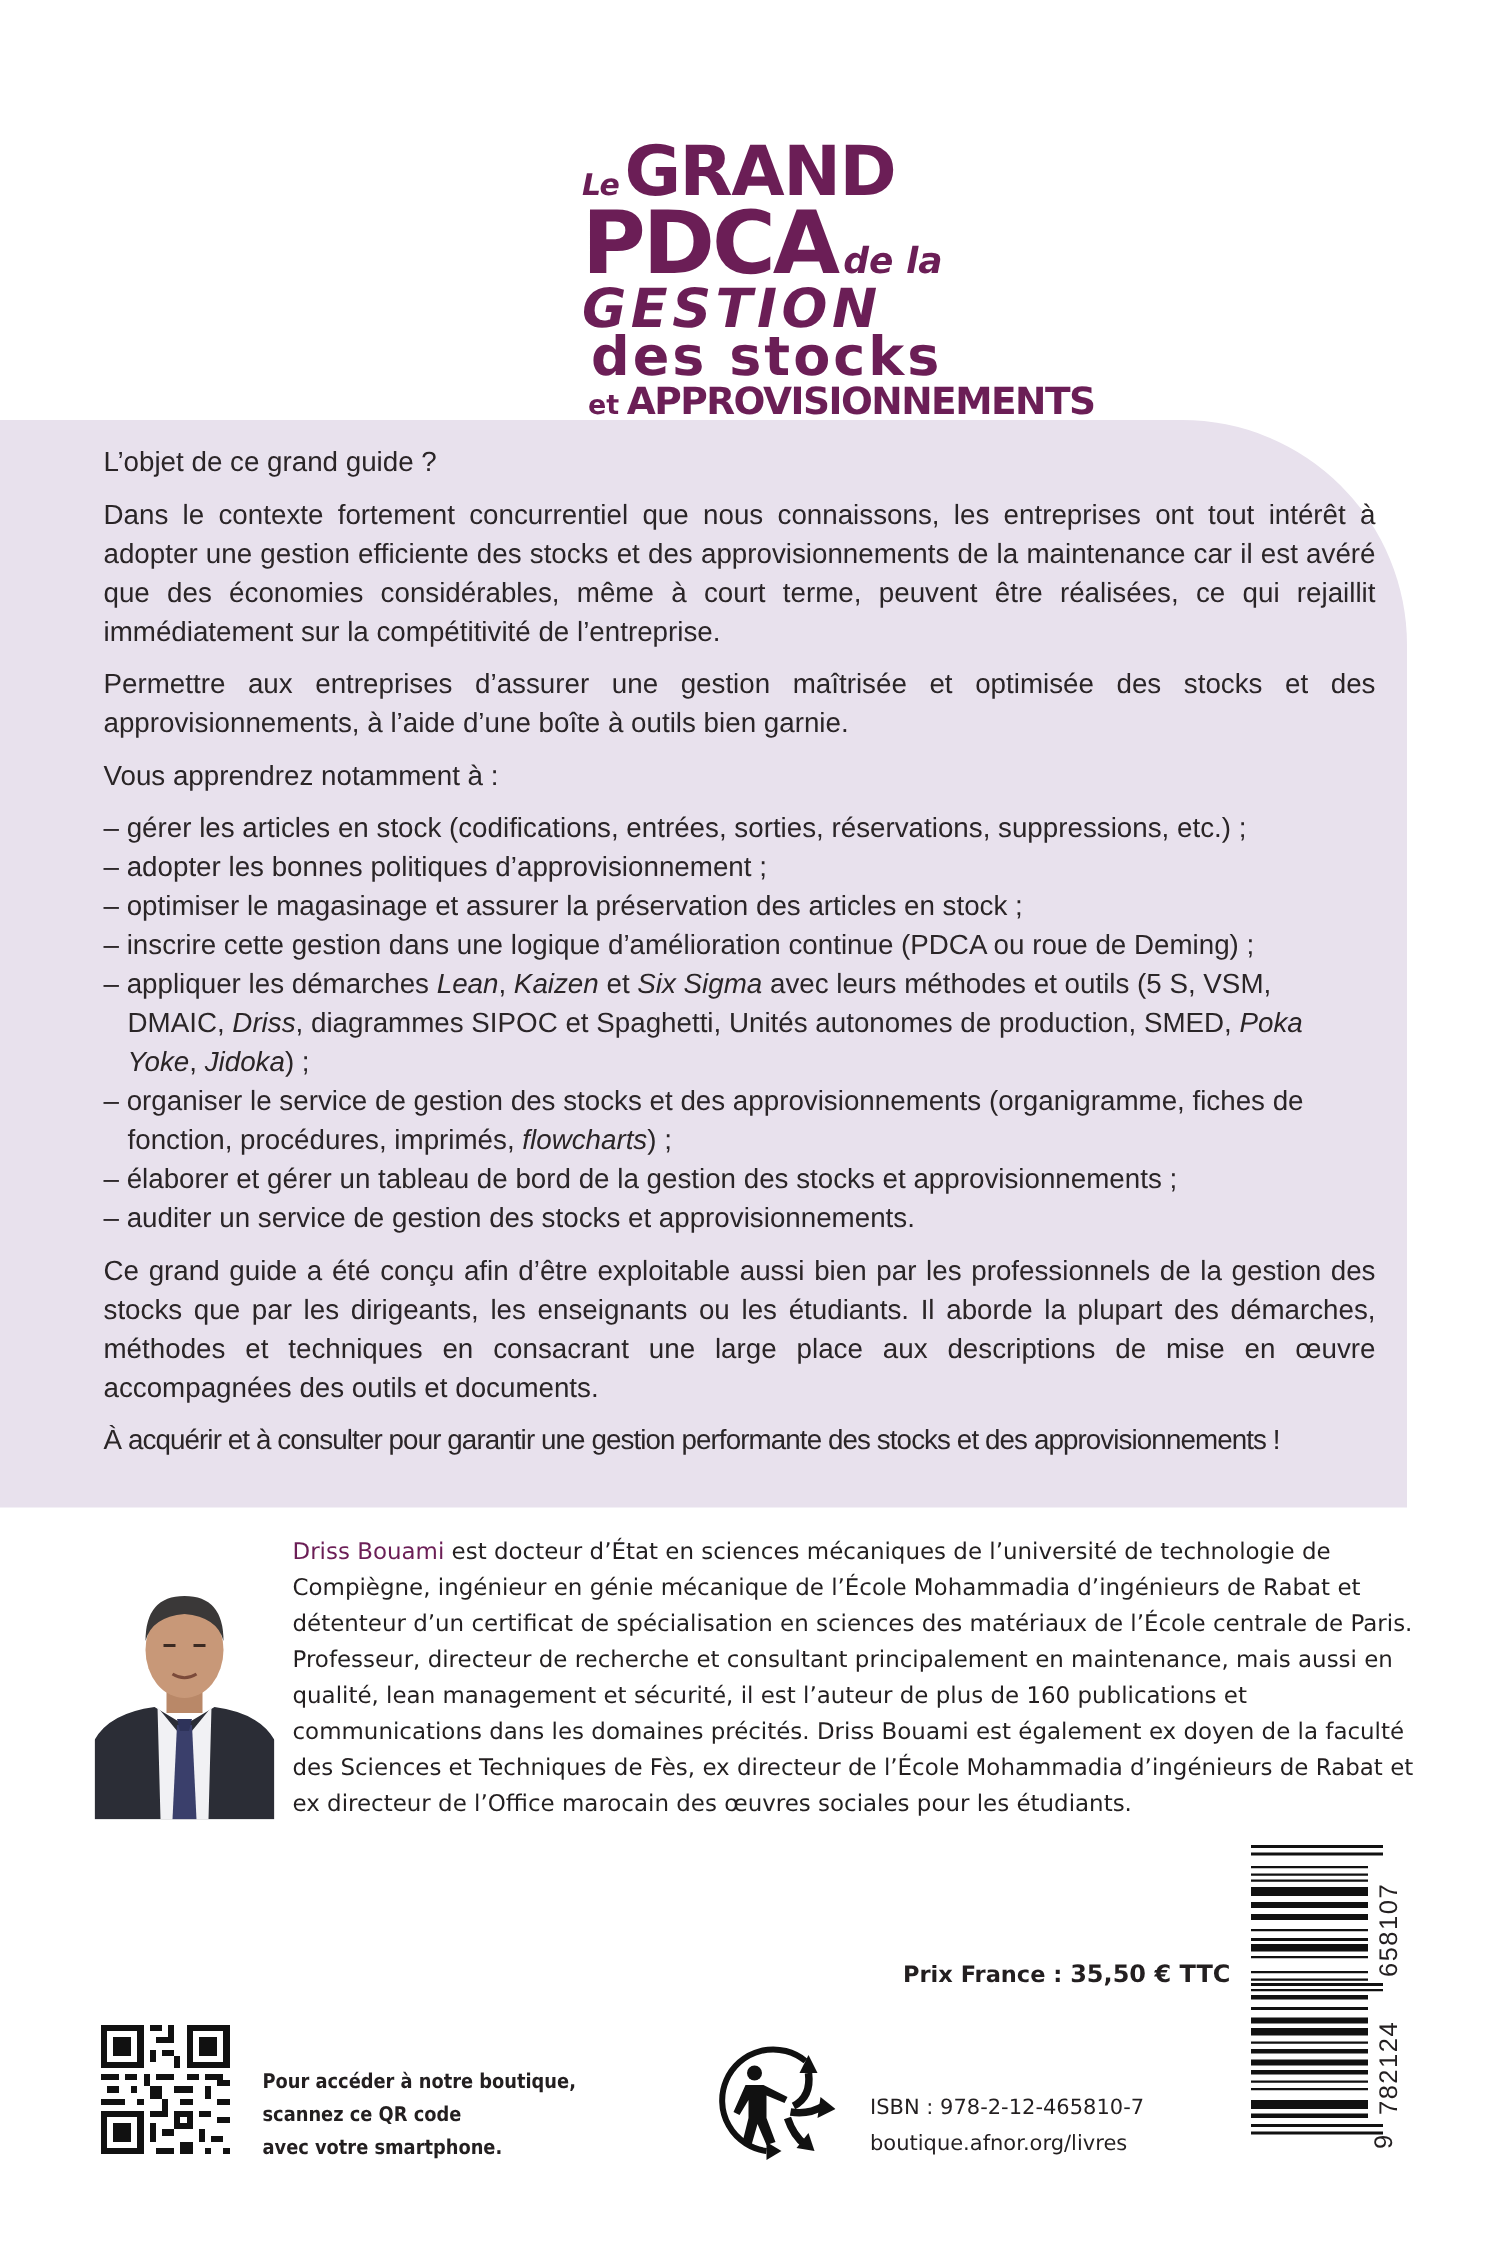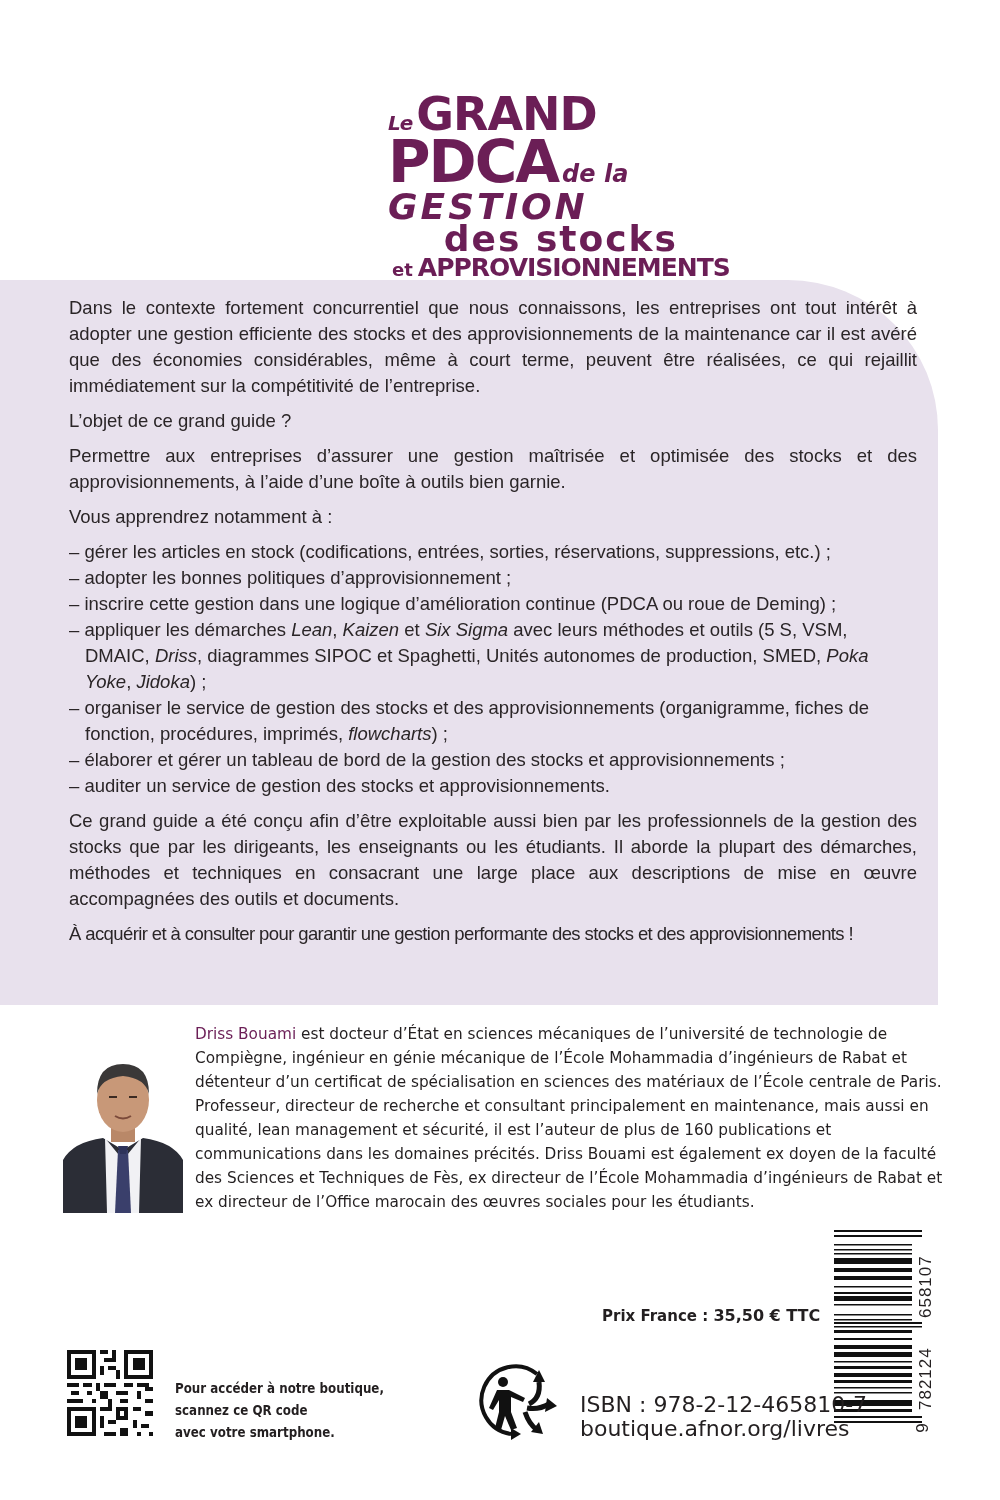--- a/index.html
+++ b/index.html
@@ -10,21 +10,21 @@
     .title-block {
       position: absolute; left: 388px; top: 58px; width: 290px; color: #6b1e56;
       font-family: "DejaVu Sans", sans-serif; font-weight: bold; line-height: 1;
     }
     .t-line { display: block; white-space: nowrap; margin-top: 33px; }
     .t1 { font-size: 46px; letter-spacing: -1px; }
     .t1 .small { font-size: 20px; font-style: italic; margin-right: 4px; }
     .t2 { font-size: 58px; letter-spacing: -2px; margin-top: -4px; }
     .t2 .small { font-size: 24px; font-style: italic; letter-spacing: 0; margin-left: 4px; }
     .t3 { font-size: 36px; letter-spacing: 3px; margin-top: -2px; font-style: italic; }
-    .t4 { font-size: 36px; letter-spacing: 2px; margin-top: -4px; padding-left: 6px; text-align: right; }
+    .t4 { font-size: 36px; letter-spacing: 2px; margin-top: -4px; padding-left: 6px; }
     .t5 { font-size: 25px; letter-spacing: -1px; margin-top: -2px; padding-left: 4px; }
     .t5 .small { font-size: 18px; margin-right: 5px; letter-spacing: 0; }
 
     .panel {
       position: absolute; left: 0; top: 280px; width: 938px; height: 725px;
       background: #e8e1ed; border-top-right-radius: 150px;
     }
     .blurb {
       position: absolute; left: 69px; top: 295px; width: 848px;
       font-size: 18.5px; line-height: 26px; color: #2a2527;
@@ -53,43 +53,44 @@
     .barcode { position: absolute; left: 834px; top: 1228px; width: 100px; height: 212px; }
 
     .qr { position: absolute; left: 66px; top: 1350px; width: 88px; height: 86px; }
     .qr-text {
       position: absolute; left: 175px; top: 1377px; font-family: "DejaVu Sans", sans-serif;
       font-weight: bold; font-size: 13.5px; line-height: 22px; color: #231f20; transform: scaleX(0.88); transform-origin: left top;
     }
     .triman { position: absolute; left: 477px; top: 1360px; width: 80px; height: 80px; }
     .isbn-block {
       position: absolute; left: 580px; top: 1393px; font-family: "DejaVu Sans", sans-serif;
-      font-size: 22px; line-height: 24px; color: #231f20;
+      font-size: 14px; line-height: 24px; color: #231f20;
     }
   </style>
 </head>
 <body>
 
 <div class="title-block">
   <span class="t-line t1"><span class="small">Le</span><span>GRAND</span></span>
   <span class="t-line t2"><span>PDCA</span><span class="small">de la</span></span>
   <span class="t-line t3">GESTION</span>
   <span class="t-line t4">des stocks</span>
   <span class="t-line t5"><span class="small">et</span><span>APPROVISIONNEMENTS</span></span>
 </div>
 
 <div class="panel"></div>
 <div class="blurb">
+  <p>L’objet de ce grand guide ?</p>
   <p>Dans le contexte fortement concurrentiel que nous connaissons, les entreprises ont tout intérêt à adopter une gestion efficiente des stocks et des approvisionnements de la maintenance car il est avéré que des économies considérables, même à court terme, peuvent être réalisées, ce qui rejaillit immédiatement sur la compétitivité de l’entreprise.</p>
-  <p>L’objet de ce grand guide ?</p>
   <p>Permettre aux entreprises d’assurer une gestion maîtrisée et optimisée des stocks et des approvisionnements, à l’aide d’une boîte à outils bien garnie.</p>
   <p>Vous apprendrez notamment à :</p>
   <ul>
     <li>gérer les articles en stock (codifications, entrées, sorties, réservations, suppressions, etc.) ;</li>
     <li>adopter les bonnes politiques d’approvisionnement ;</li>
+    <li>optimiser le magasinage et assurer la préservation des articles en stock ;</li>
     <li>inscrire cette gestion dans une logique d’amélioration continue (PDCA ou roue de Deming) ;</li>
     <li><span>appliquer les démarches </span><em>Lean</em><span>, </span><em>Kaizen</em><span> et </span><em>Six Sigma</em><span> avec leurs méthodes et outils (5 S, VSM, DMAIC, </span><em>Driss</em><span>, diagrammes SIPOC et Spaghetti, Unités autonomes de production, SMED, </span><em>Poka Yoke</em><span>, </span><em>Jidoka</em><span>) ;</span></li>
     <li><span>organiser le service de gestion des stocks et des approvisionnements (organigramme, fiches de fonction, procédures, imprimés, </span><em>flowcharts</em><span>) ;</span></li>
     <li>élaborer et gérer un tableau de bord de la gestion des stocks et approvisionnements ;</li>
     <li>auditer un service de gestion des stocks et approvisionnements.</li>
   </ul>
   <p>Ce grand guide a été conçu afin d’être exploitable aussi bien par les professionnels de la gestion des stocks que par les dirigeants, les enseignants ou les étudiants. Il aborde la plupart des démarches, méthodes et techniques en consacrant une large place aux descriptions de mise en œuvre accompagnées des outils et documents.</p>
   <p style="letter-spacing:-0.6px;">À acquérir et à consulter pour garantir une gestion performante des stocks et des approvisionnements !</p>
 </div>
 

